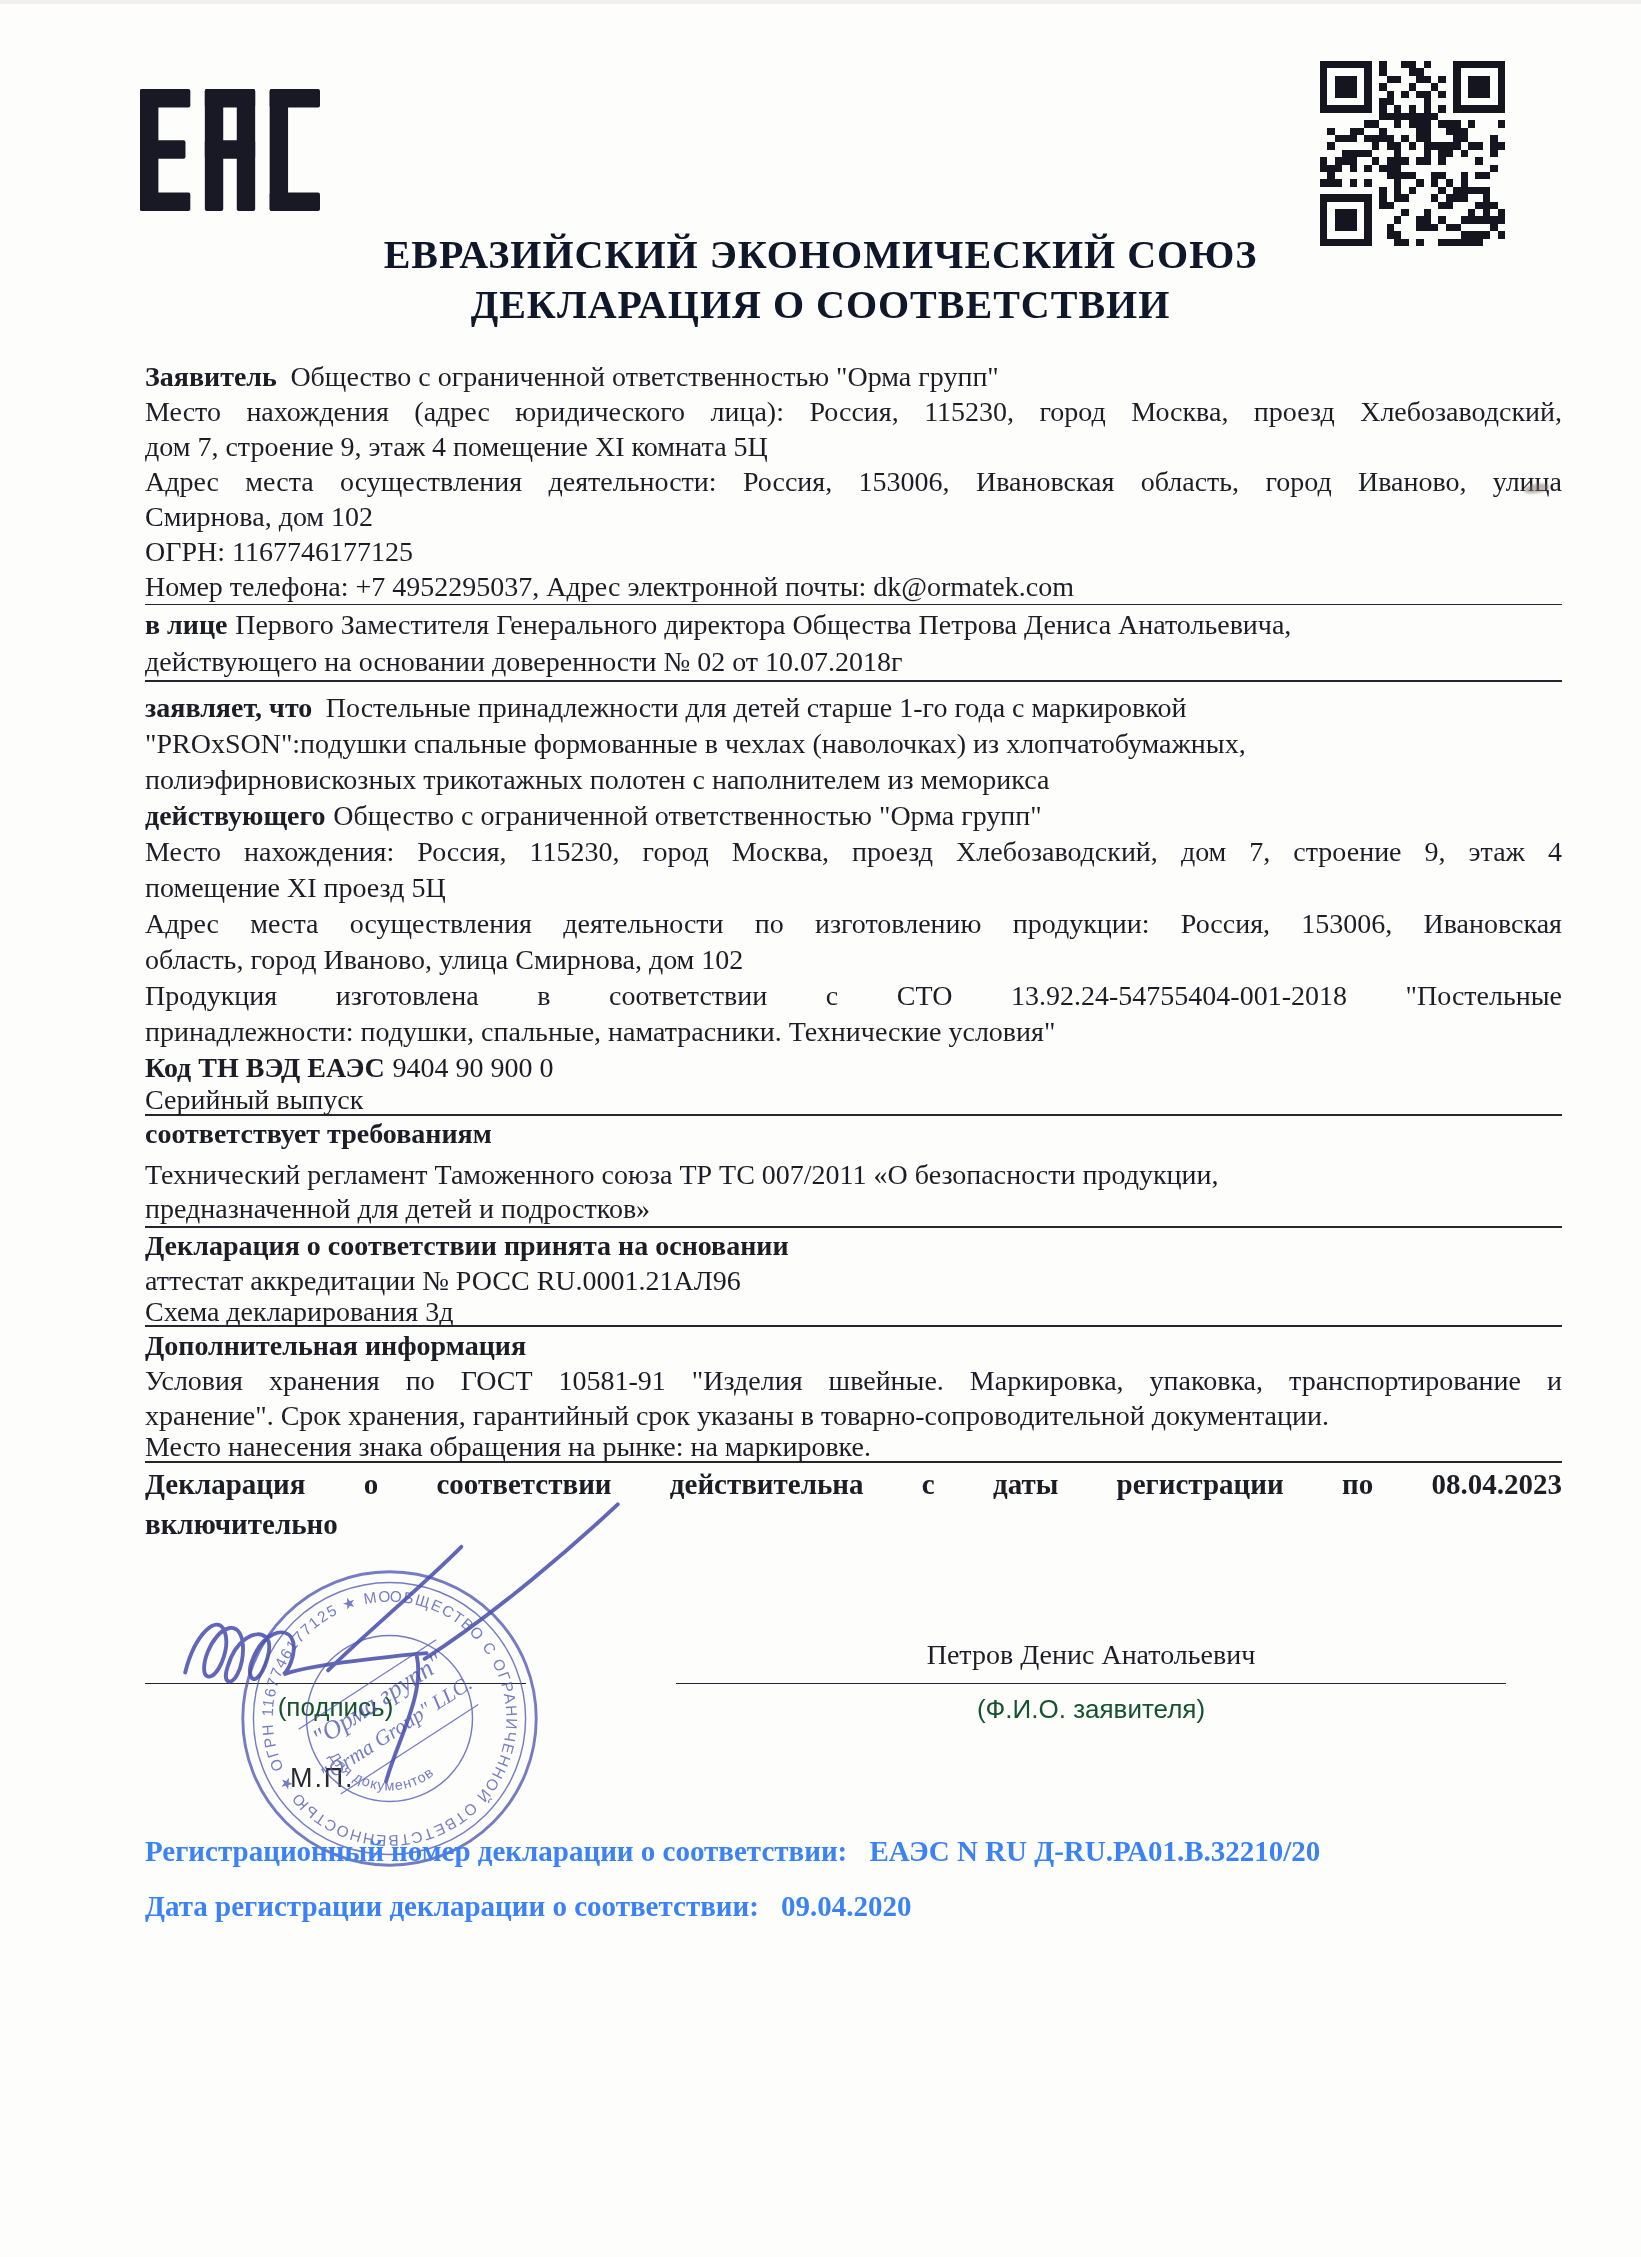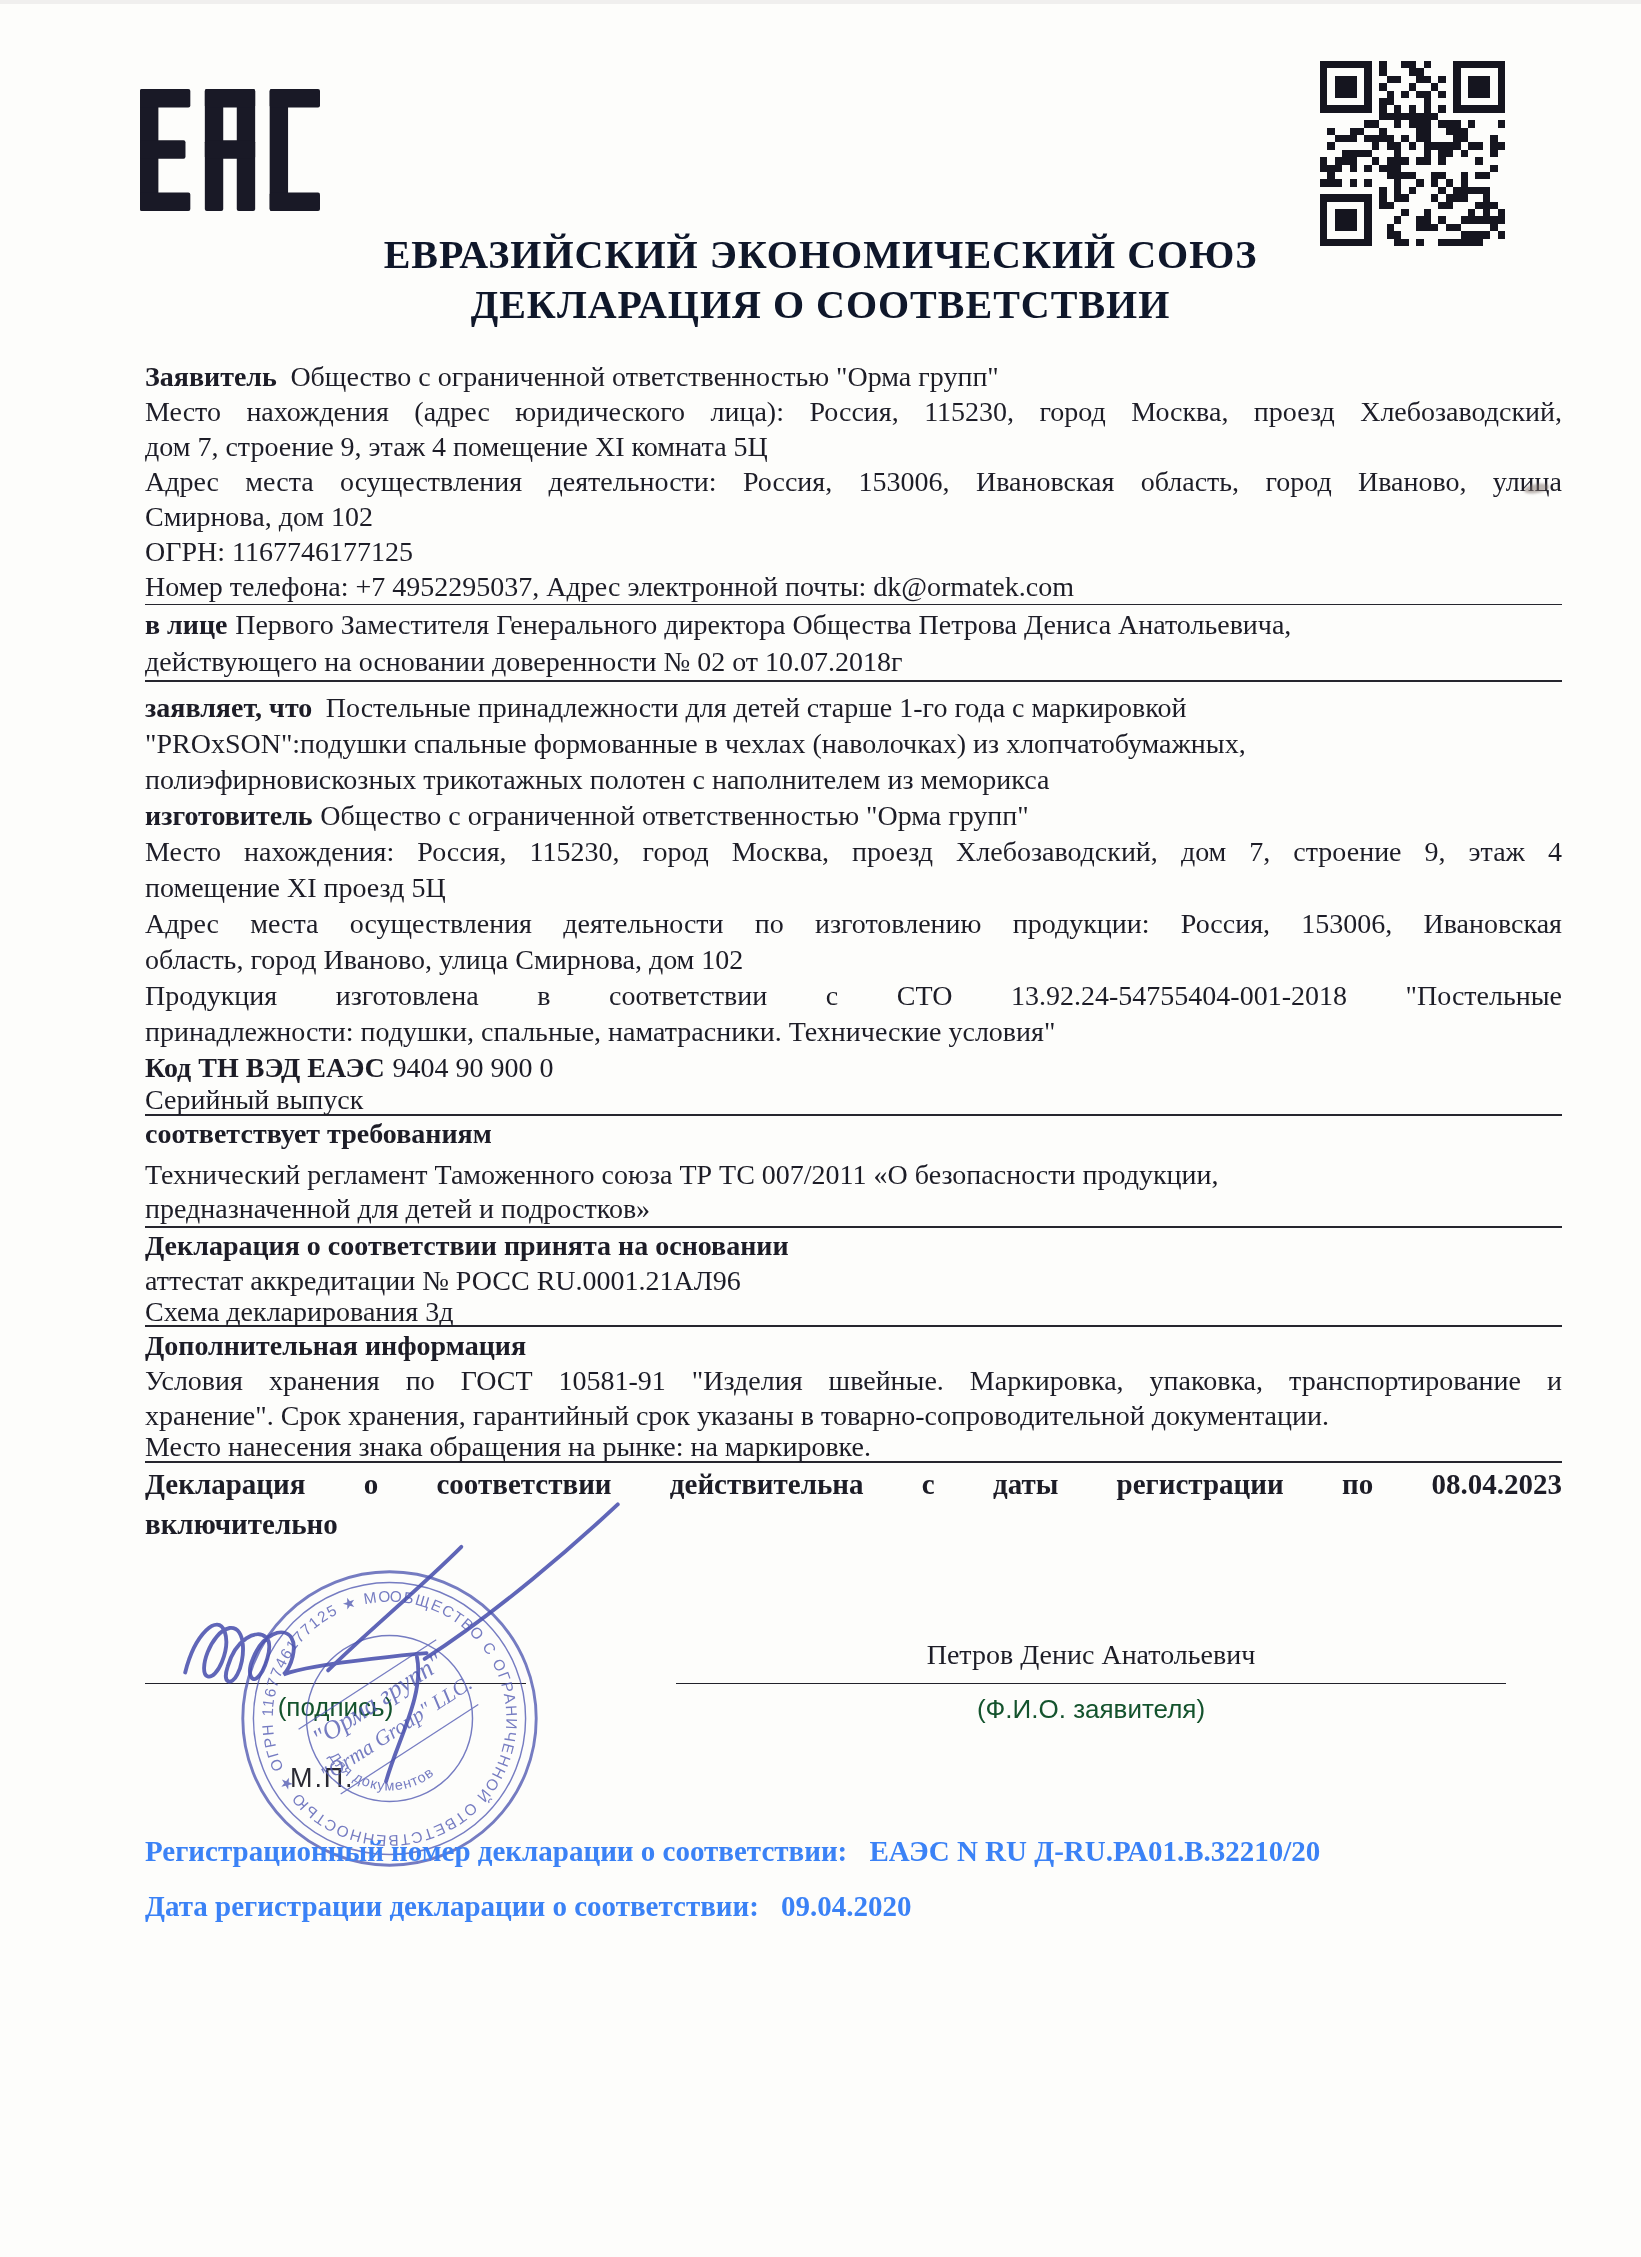--- a/index.html
+++ b/index.html
@@ -369,21 +369,21 @@
     <div class="rule thin"></div>
 
     <div class="ln lh38 mt7"><span class="b">в лице</span><span class="gap g8"></span><span>Первого Заместителя Генерального директора Общества Петрова Дениса Анатольевича,</span></div>
     <div class="ln lh38">действующего на основании доверенности № 02 от 10.07.2018г</div>
     <div class="rule"></div>
 
     <div class="ln lh37 mt8"><span class="b">заявляет, что</span><span class="gap"></span><span>Постельные принадлежности  для детей старше 1-го года с маркировкой</span></div>
     <div class="ln lh37">"PROxSON":подушки спальные формованные в чехлах (наволочках) из хлопчатобумажных,</div>
     <div class="ln lh37">полиэфирновискозных трикотажных полотен с наполнителем из меморикса</div>
 
-    <div class="ln lh37"><span class="b">изготовитель</span><span class="gap g8"></span><span>Общество с ограниченной ответственностью "Орма групп"</span></div>
+    <div class="ln lh37"><span class="b">действующего</span><span class="gap g8"></span><span>Общество с ограниченной ответственностью "Орма групп"</span></div>
     <div class="ln lh37 just">Место нахождения: Россия, 115230, город Москва, проезд Хлебозаводский, дом 7, строение 9, этаж 4</div>
     <div class="ln lh37">помещение XI проезд 5Ц</div>
     <div class="ln lh37 just">Адрес места осуществления деятельности по изготовлению продукции: Россия, 153006, Ивановская</div>
     <div class="ln lh37">область, город Иваново, улица Смирнова, дом 102</div>
     <div class="ln lh37 just">Продукция изготовлена в соответствии с СТО 13.92.24-54755404-001-2018 "Постельные</div>
     <div class="ln lh37">принадлежности: подушки, спальные, наматрасники. Технические условия"</div>
 
     <div class="ln"><span class="b">Код ТН ВЭД ЕАЭС</span><span class="gap g8"></span><span>9404 90 900 0</span></div>
     <div class="ln lh30">Серийный выпуск</div>
     <div class="rule"></div>

